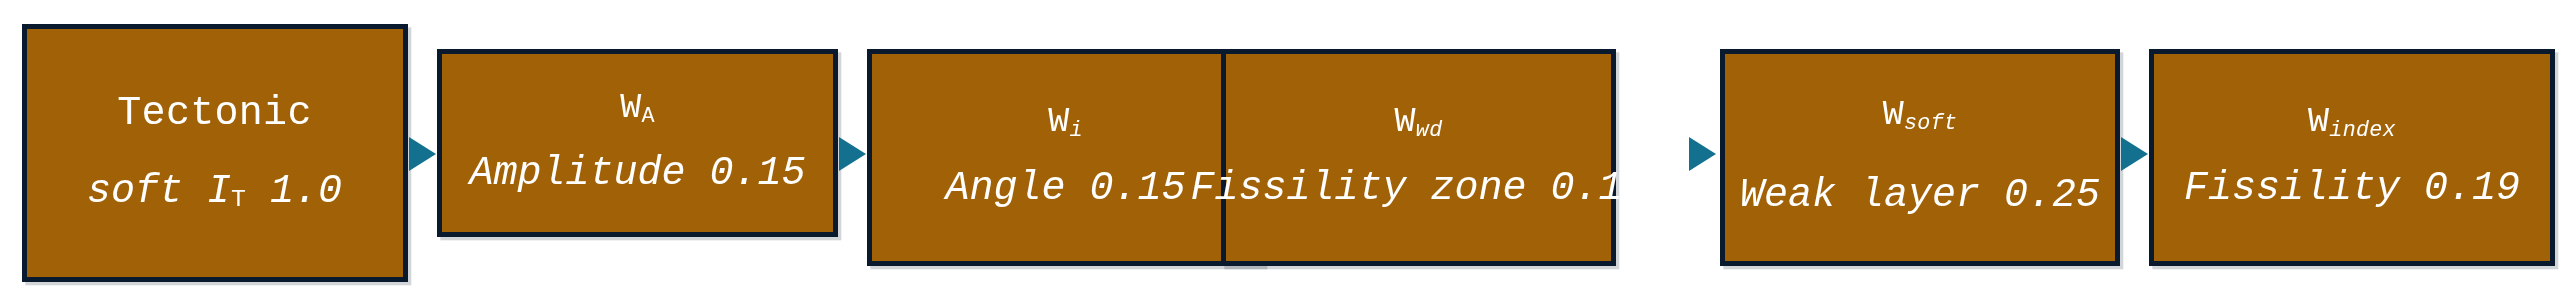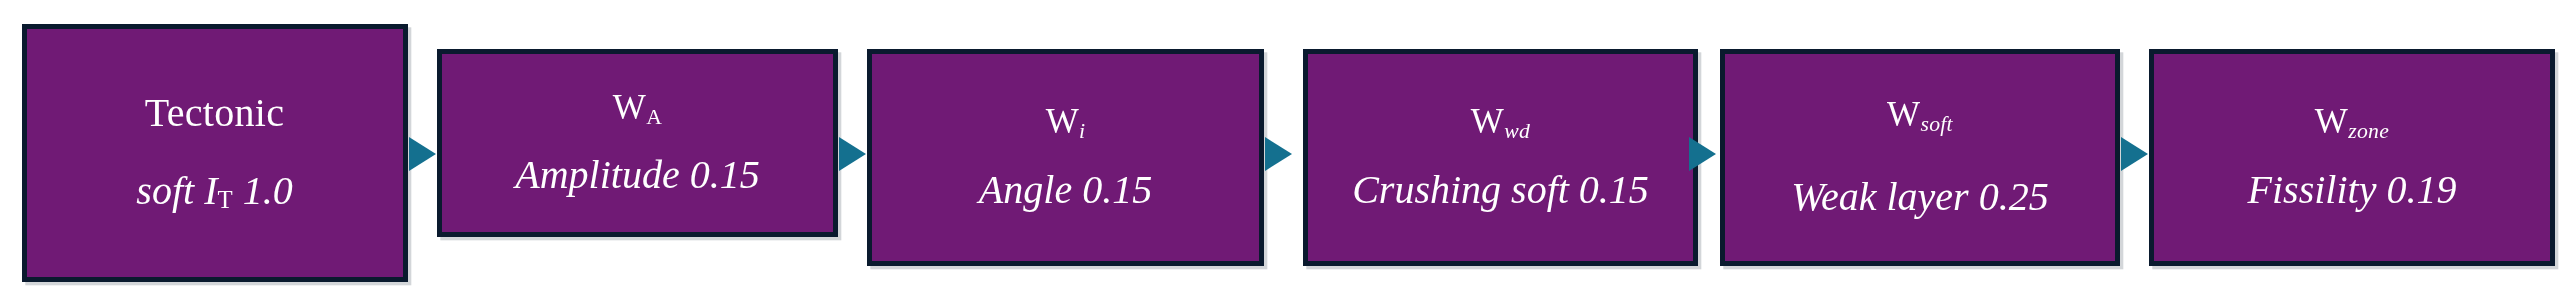--- a/index.html
+++ b/index.html
@@ -12,29 +12,30 @@
     width: 2576px;
     height: 308px;
     background: #ffffff;
     overflow: hidden;
     font-family: "Liberation Serif", "DejaVu Serif", serif;
   }
 
   .node {
     position: absolute;
     box-sizing: border-box;
-    background: #701a75;
+    background: #a16207;
     border: 5.9px solid #0A1A2E;
     display: flex;
     flex-direction: column;
     align-items: center;
     justify-content: center;
     color: #ffffff;
     text-align: center;
     box-shadow: 3.3px 3.3px 0 rgba(10,26,46,0.18);
+    font-family: Liberation Mono, monospace;
   }
 
   .node .sym {
     font-style: normal;
     font-size: 35px;
     line-height: 1.0;
     letter-spacing: 0.3px;
     white-space: nowrap;
   }
   .node .sym .base {
@@ -104,33 +105,33 @@
 
   <div class="arrow" style="left:839px; top:137px;"></div>
 
   <div class="node" style="left:867px; top:49px; width:397px; height:217px;">
     <div class="sym"><span class="base">W</span><span class="sub">i</span></div>
     <div class="label"><span>Angle</span>&nbsp;<span>0.15</span></div>
   </div>
 
   <div class="arrow" style="left:1265px; top:137px;"></div>
 
-  <div class="node" style="left:1303px; top:49px; width:395px; height:217px;">
+  <div class="node" style="left:1221px; top:49px; width:395px; height:217px;">
     <div class="sym"><span class="base">W</span><span class="sub">wd</span></div>
-    <div class="label"><span>Crushing soft</span>&nbsp;<span>0.15</span></div>
+    <div class="label"><span>Fissility zone</span>&nbsp;<span>0.15</span></div>
   </div>
 
   <div class="arrow" style="left:1689px; top:137px;"></div>
 
   <div class="node" style="left:1720px; top:49px; width:400px; height:217px;gap:14px;">
     <div class="sym"><span class="base">W</span><span class="sub">soft</span></div>
     <div class="label"><span>Weak layer</span>&nbsp;<span>0.25</span></div>
   </div>
 
   <div class="arrow" style="left:2121px; top:137px;"></div>
 
   <div class="node" style="left:2149px; top:49px; width:406px; height:217px;">
-    <div class="sym"><span class="base">W</span><span class="sub">zone</span></div>
+    <div class="sym"><span class="base">W</span><span class="sub">index</span></div>
     <div class="label"><span>Fissility</span>&nbsp;<span>0.19</span></div>
   </div>
 
 </div>
 
 
 </body></html>

